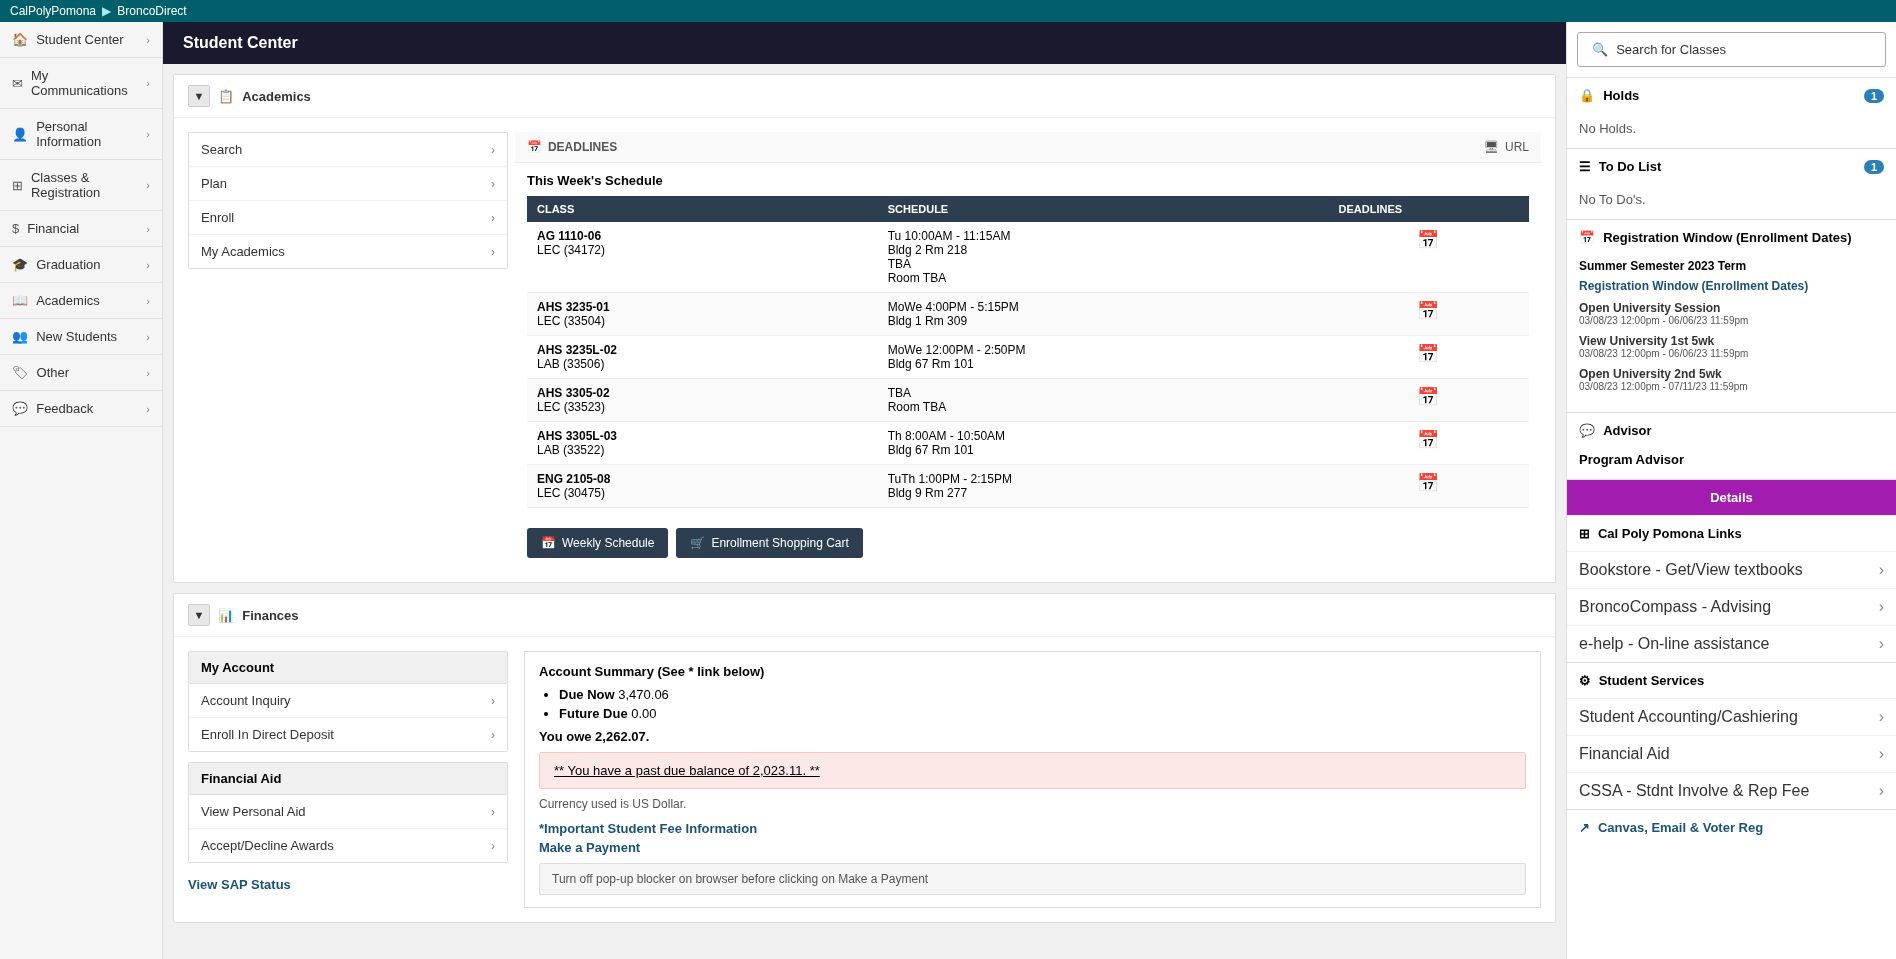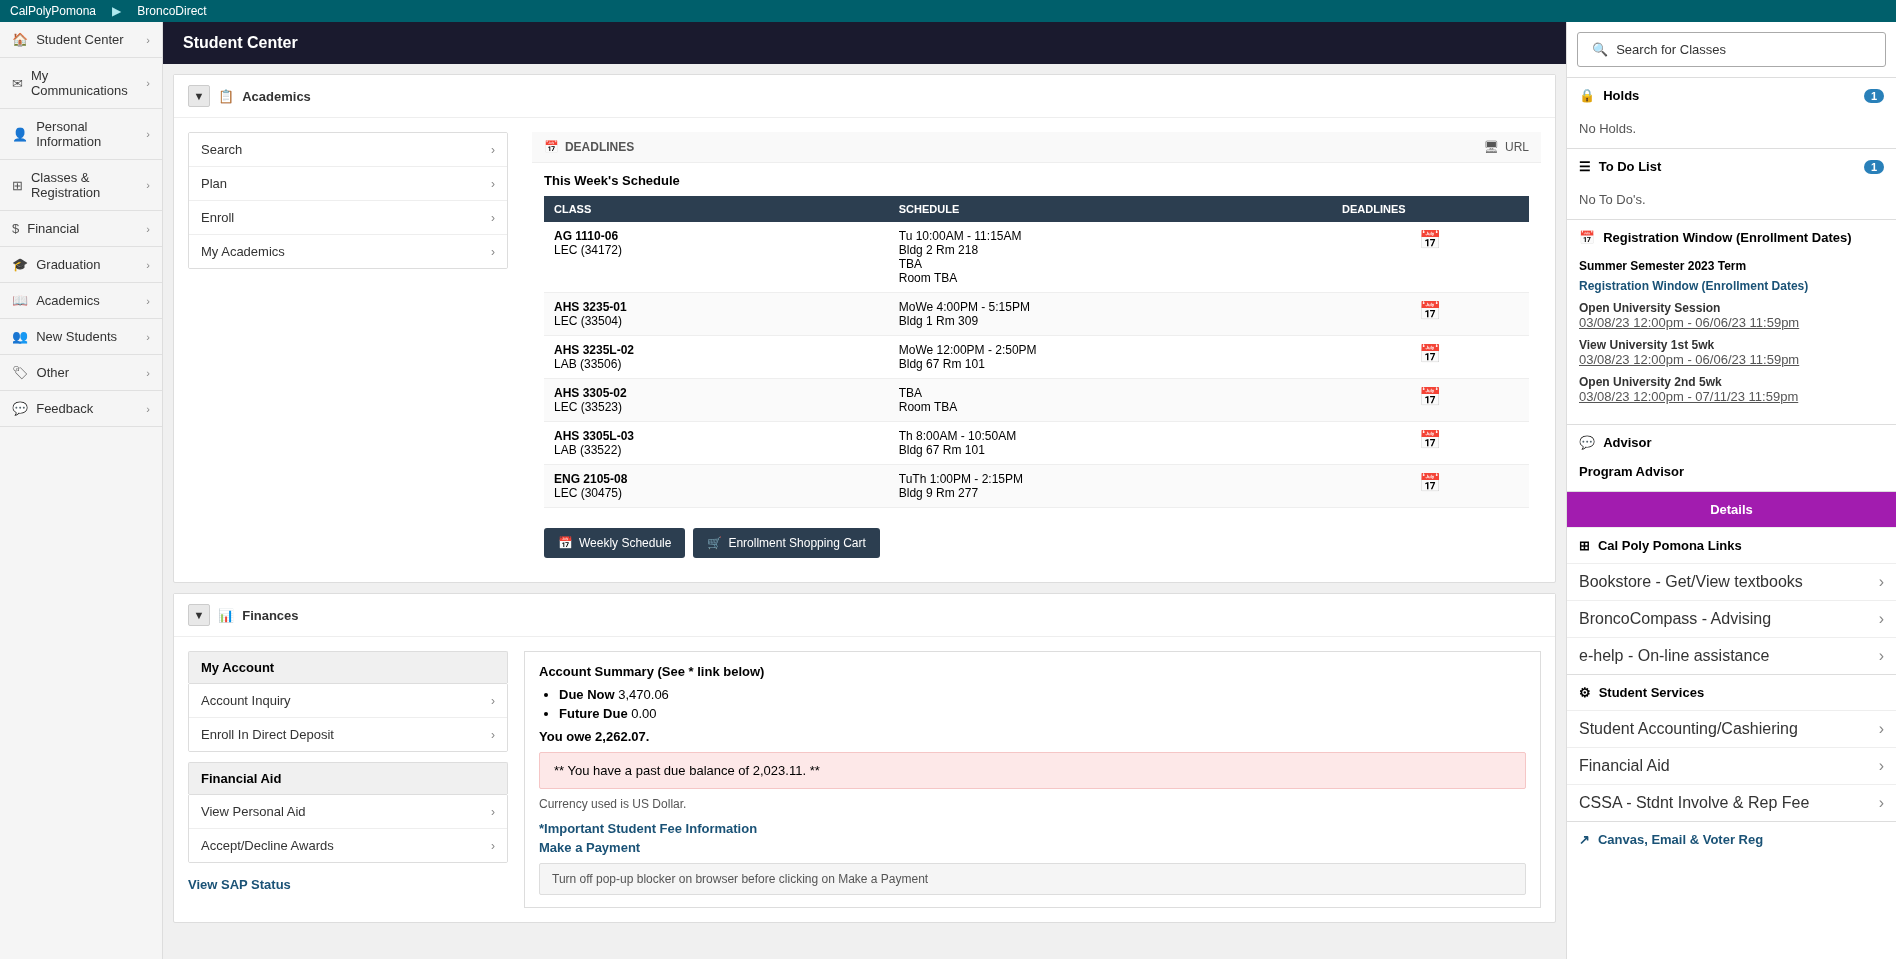--- a/index.html
+++ b/index.html
@@ -6,21 +6,21 @@
     body { font-family: Arial, sans-serif; font-size: 13px; background: #f0f0f0; display: flex; flex-direction: column; height: 100vh; overflow: hidden; }
 
     
     .top-bar {
       background: #005f6b;
       color: white;
       padding: 4px 10px;
       font-size: 12px;
       display: flex;
       align-items: center;
-      gap: 16px;
+      gap: 6px;
       height: 22px;
     }
     .top-bar .sep { color: #aee8ee; }
 
     
     .main-layout {
       display: flex;
       flex: 1;
       overflow: hidden;
     }
@@ -86,21 +86,21 @@
       background: #e8e8e8;
       border: 1px solid #ccc;
       border-radius: 2px;
       display: flex; align-items: center; justify-content: center;
       cursor: pointer;
       font-size: 11px;
     }
     .section-content { padding: 14px; }
 
     
-    .two-col { display: flex; gap: 24px; }
+    .two-col { display: flex; gap: 7px; }
     .left-col { width: 320px; flex-shrink: 0; }
     .right-col { flex: 1; }
 
     
     .menu-list { border: 1px solid #ddd; border-radius: 2px; overflow: hidden; }
     .menu-item {
       display: flex; align-items: center; justify-content: space-between;
       padding: 9px 12px;
       border-bottom: 1px solid #eee;
       cursor: pointer;
@@ -165,20 +165,21 @@
 
     .account-summary-box { border: 1px solid #ddd; padding: 12px 14px; }
     .account-summary-box h4 { font-weight: bold; margin-bottom: 8px; font-size: 13px; }
     .account-summary-box ul { margin-left: 20px; margin-bottom: 8px; }
     .account-summary-box li { margin-bottom: 4px; font-size: 13px; }
     .amount-due { font-weight: bold; margin: 8px 0; }
     .past-due-box {
       background: #fde8e8; border: 1px solid #f5c6c6;
       padding: 10px 14px; margin: 8px 0; border-radius: 2px;
       font-size: 13px;
+      text-decoration: underline;
     }
     .currency-note { font-size: 12px; color: #555; margin-top: 6px; }
     .link-blue { color: #1a5276; cursor: pointer; font-size: 13px; font-weight: bold; text-decoration: none; }
     .popup-note { background: #f5f5f5; border: 1px solid #ddd; padding: 8px 12px; margin-top: 8px; font-size: 12px; color: #555; border-radius: 2px; }
 
     .view-sap { margin-top: 10px; padding: 4px 0; }
 
     
     .right-panel {
       width: 330px;
@@ -219,21 +220,21 @@
     }
     .right-panel-body { padding: 8px 12px 12px; font-size: 13px; color: #555; }
 
     .reg-window-section { border-top: 1px solid #ddd; }
     .reg-window-header { padding: 10px 12px; font-weight: bold; display: flex; align-items: center; gap: 8px; }
     .reg-window-body { padding: 4px 12px 12px; font-size: 12px; }
     .reg-window-body .term { font-weight: bold; margin-bottom: 6px; }
     .reg-link { color: #1a5276; font-weight: bold; cursor: pointer; }
     .reg-window-body .session { margin-bottom: 8px; }
     .reg-window-body .session-name { font-size: 12px; font-weight: bold; color: #333; }
-    .reg-window-body .session-date { font-size: 13px; color: #555; text-decoration: underline; }
+    .reg-window-body .session-date { font-size: 10px; color: #555; }
 
     .advisor-section { border-top: 1px solid #ddd; }
     .advisor-header { padding: 10px 12px; font-weight: bold; display: flex; align-items: center; gap: 8px; }
     .advisor-body { padding: 4px 12px 12px; font-size: 13px; font-weight: bold; }
 
     .details-section { border-top: 1px solid #ddd; }
     .details-header { background: #a21caf; color: white; padding: 10px 12px; font-weight: bold; font-size: 13px; text-align: center; }
 
     .links-section { border-top: 1px solid #eee; }
     .links-header { padding: 10px 12px; font-weight: bold; display: flex; align-items: center; gap: 8px; }

